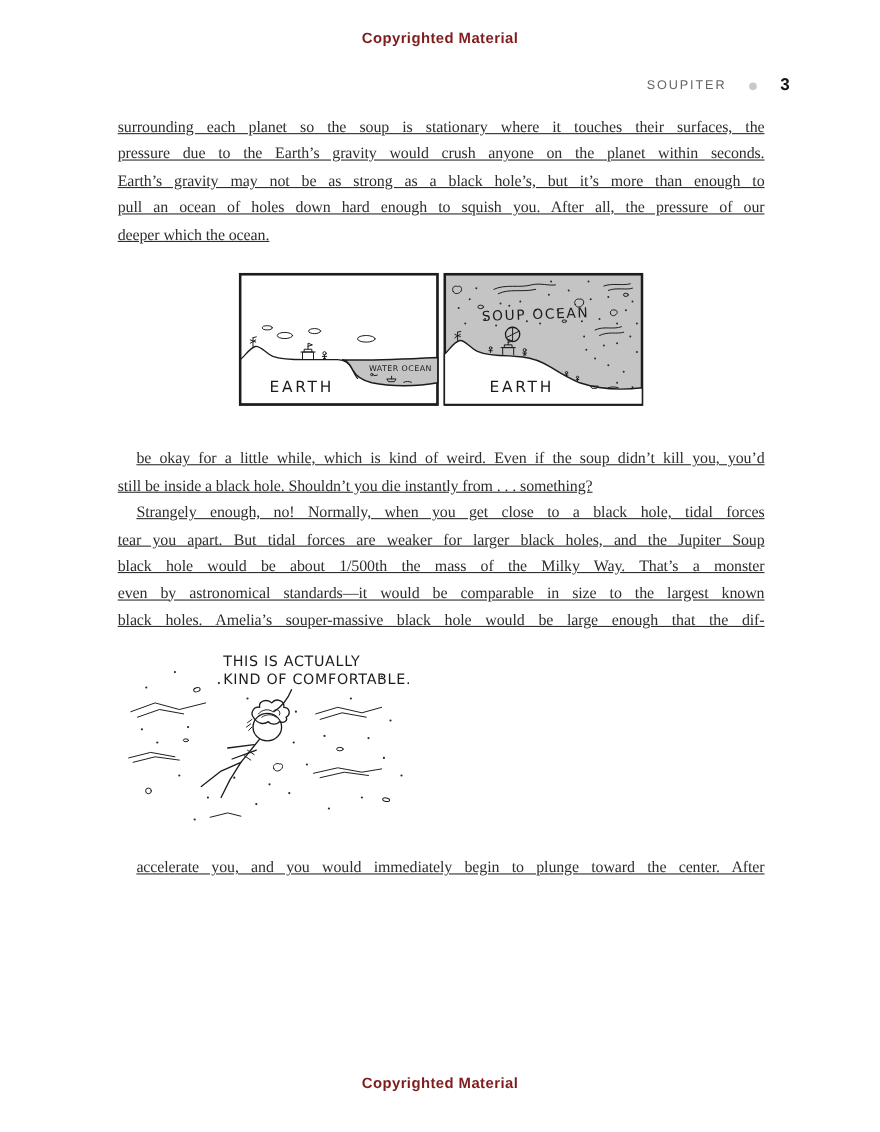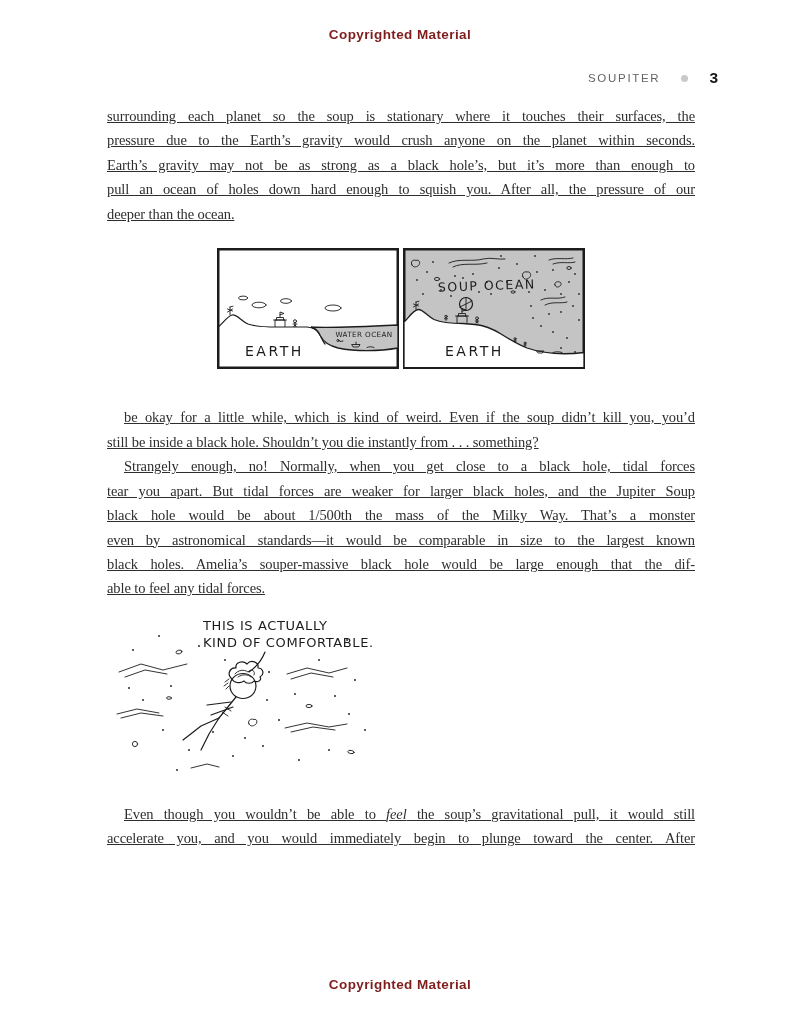--- a/index.html
+++ b/index.html
@@ -43,21 +43,21 @@
   </div>
 
   <div class="bodycol">
 
     <div>
         <div class="para">
           <div class="line">surrounding each planet so the soup is stationary where it touches their surfaces, the</div>
           <div class="line">pressure due to the Earth’s gravity would crush anyone on the planet within seconds.</div>
           <div class="line">Earth’s gravity may not be as strong as a black hole’s, but it’s more than enough to</div>
           <div class="line">pull an ocean of holes down hard enough to squish you. After all, the pressure of our</div>
-          <div class="line flush">deeper than the ocean.</div>
+          <div class="line flush">deeper which the ocean.</div>
         </div>
       </div>
 
     <div class="comicrow">
 
       <svg width="182" height="121" viewBox="0 0 182 121">
         <rect x="1.25" y="1.25" width="179.5" height="118.5" fill="#ffffff" stroke="#1c1c1c" stroke-width="2.5"></rect>
 
         <ellipse class="ink-thin" cx="26" cy="50" rx="4.5" ry="1.9"></ellipse>
         <ellipse class="ink-thin" cx="42" cy="57" rx="7" ry="2.8"></ellipse>
@@ -161,21 +161,20 @@
         <div class="para indent">
           <div class="line">be okay for a little while, which is kind of weird. Even if the soup didn’t kill you, you’d</div>
           <div class="line flush">still be inside a black hole. Shouldn’t you die instantly from . . . something?</div>
         </div>
         <div class="para indent">
           <div class="line">Strangely enough, no! Normally, when you get close to a black hole, tidal forces</div>
           <div class="line">tear you apart. But tidal forces are weaker for larger black holes, and the Jupiter Soup</div>
           <div class="line">black hole would be about 1/500th the mass of the Milky Way. That’s a monster</div>
           <div class="line">even by astronomical standards—it would be comparable in size to the largest known</div>
           <div class="line">black holes. Amelia’s souper-massive black hole would be large enough that the dif-</div>
-          <div class="line flush">able to feel any tidal forces.</div>
         </div>
       </div>
 
     <div class="cartoonrow">
       <svg width="276" height="172" viewBox="0 0 276 172">
 
         <text class="comic-label" x="96" y="20" font-size="13" letter-spacing="0.6">THIS IS ACTUALLY</text>
         <text class="comic-label" x="96" y="37" font-size="13" letter-spacing="0.6">KIND OF COMFORTABLE.</text>
         <path class="ink" d="M158,42 C154,52 148,58 142,62"></path>
 
@@ -230,21 +229,20 @@
             <circle cx="240" cy="30" r="1"></circle>
             <circle cx="258" cy="120" r="1"></circle>
             <circle cx="70" cy="160" r="1"></circle>
             <circle cx="160" cy="90" r="1"></circle>
           </g>
       </svg>
     </div>
 
     <div class="gap-md">
         <div class="para indent">
-          <div class="line">Even though you wouldn’t be able to <em>feel</em> the soup’s gravitational pull, it would still</div>
           <div class="line">accelerate you, and you would immediately begin to plunge toward the center. After</div>
         </div>
       </div>
 
   </div>
 
   <div class="notice notice-bottom">Copyrighted Material</div>
 
 </div>
 

